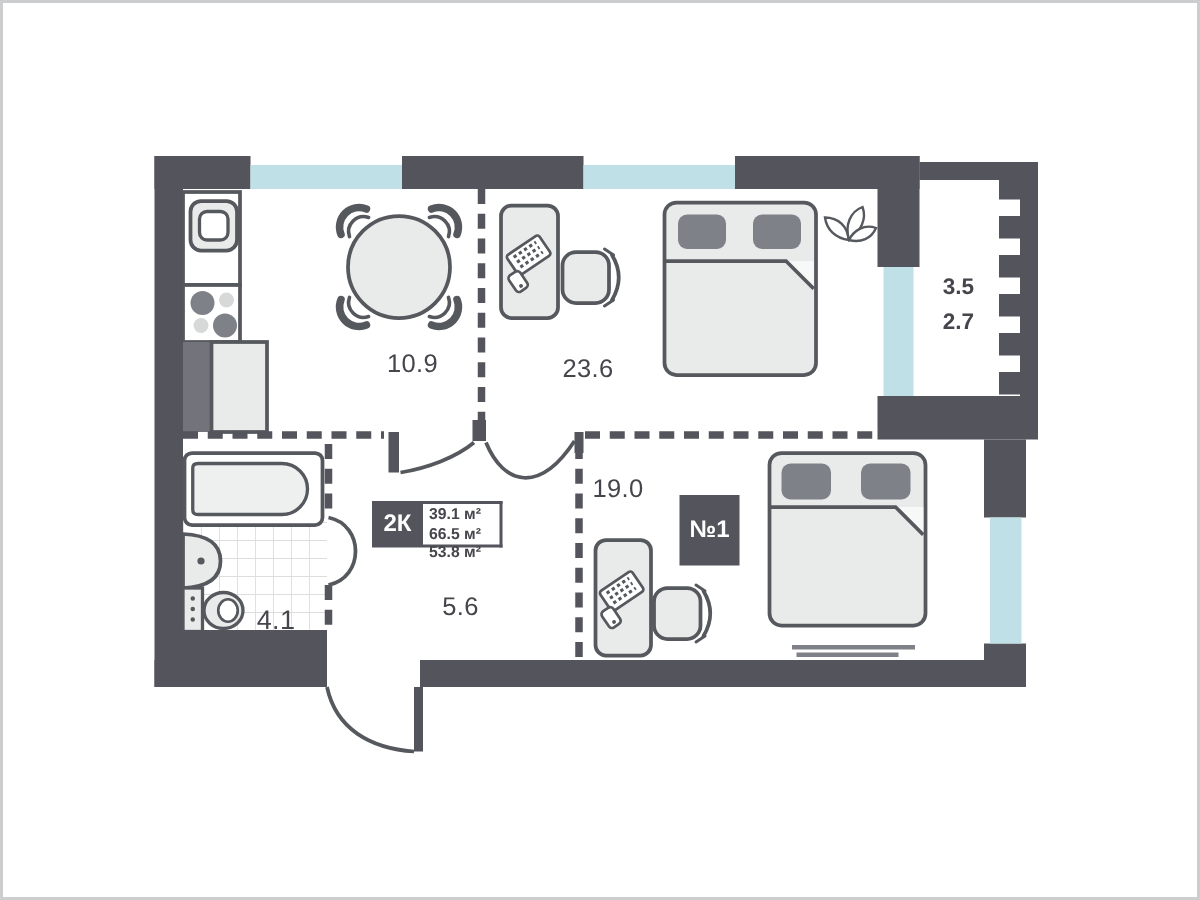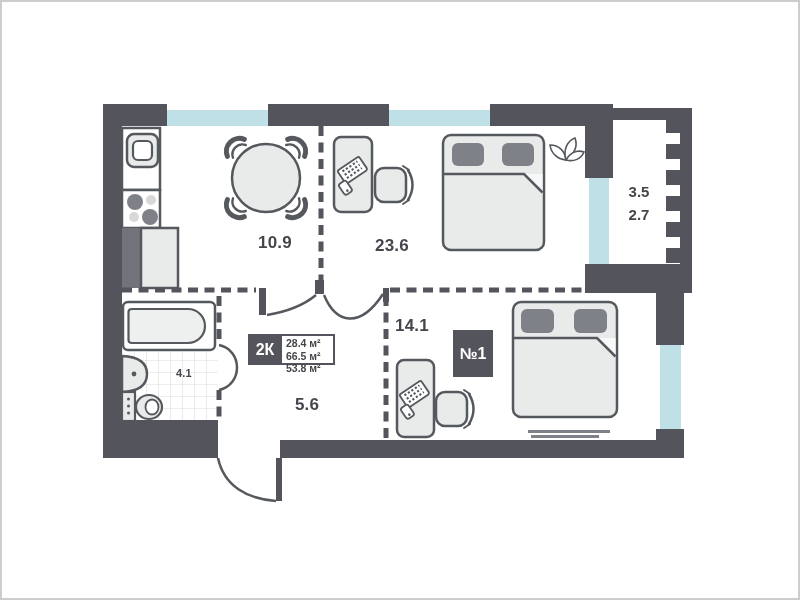--- a/index.html
+++ b/index.html
@@ -23,23 +23,23 @@
   .dashline{stroke:var(--wall);stroke-width:5;fill:none;stroke-dasharray:10 6.5;}
   .arc{fill:none;stroke:var(--furniture-stroke);stroke-width:2.5;}
   .chair-arc{fill:none;stroke:var(--furniture-stroke);stroke-linecap:round;}
   .pillow{fill:var(--accent-gray);}
   .fold{fill:#f7f8f8;}
   .darkfill{fill:var(--accent-gray);}
   .burner-light{fill:#d7d9d9;}
   .rug{stroke:var(--accent-gray);stroke-width:3;fill:none;}
   .keys{stroke:var(--furniture-stroke);stroke-width:2.1;stroke-dasharray:2.2 2;fill:none;}
 
-  .lbl{position:absolute;transform:translate(-50%,-50%);font-size:17px;font-weight:700;
+  .lbl{position:absolute;transform:translate(-50%,-50%);font-size:17px;font-weight:400;
        color:var(--text);white-space:nowrap;letter-spacing:.2px;}
-  .lbl.small{font-size:11px;}
+  .lbl.small{font-size:18px;margin-top:41px;}
   .balcony-lbl{position:absolute;left:639px;top:203px;transform:translate(-50%,-50%);
        text-align:center;font-size:15px;font-weight:600;line-height:23px;}
   .unit-box{position:absolute;left:248px;top:334px;display:flex;height:31px;}
   .unit-type{width:34px;background:var(--wall);color:#fff;font-size:16px;font-weight:700;
        display:flex;align-items:center;justify-content:center;}
   .unit-areas{width:47px;border:2px solid var(--wall);border-left:none;background:#fff;
        font-size:10.5px;font-weight:700;line-height:12.6px;padding:1px 0 0 4px;box-sizing:content-box;}
   .num-badge{position:absolute;left:453px;top:330px;width:40px;height:47px;background:var(--wall);
        color:#fff;font-size:16px;font-weight:700;display:flex;align-items:center;justify-content:center;}
 </style>
@@ -199,32 +199,32 @@
     <g>
       <path class="arc" d="M267 315 C 285 312 304 305 316 295"></path>
       <path class="arc" d="M324 295 C 336 324 360 329 383 294"></path>
       <path class="arc" d="M219 345 C 243 350 243 385 219 390"></path>
       <path class="arc" d="M218 458 C 224 486 247 499 276 501"></path>
     </g>
   </svg>
 
   <div class="lbl" style="left:275px;top:243px">10.9</div>
   <div class="lbl" style="left:392px;top:246px">23.6</div>
-  <div class="lbl" style="left:412px;top:326px">14.1</div>
+  <div class="lbl" style="left:412px;top:326px">19.0</div>
   <div class="lbl" style="left:307px;top:405px">5.6</div>
   <div class="lbl small" style="left:184px;top:373px">4.1</div>
 
   <div class="balcony-lbl">
     <div>3.5</div>
     <div>2.7</div>
   </div>
 
   <div class="unit-box">
     <div class="unit-type">2К</div>
     <div class="unit-areas">
-      <div>28.4 м²</div>
+      <div>39.1 м²</div>
       <div>66.5 м²</div>
       <div>53.8 м²</div>
     </div>
   </div>
 
   <div class="num-badge">№1</div>
 </div>
 
 </body></html>

